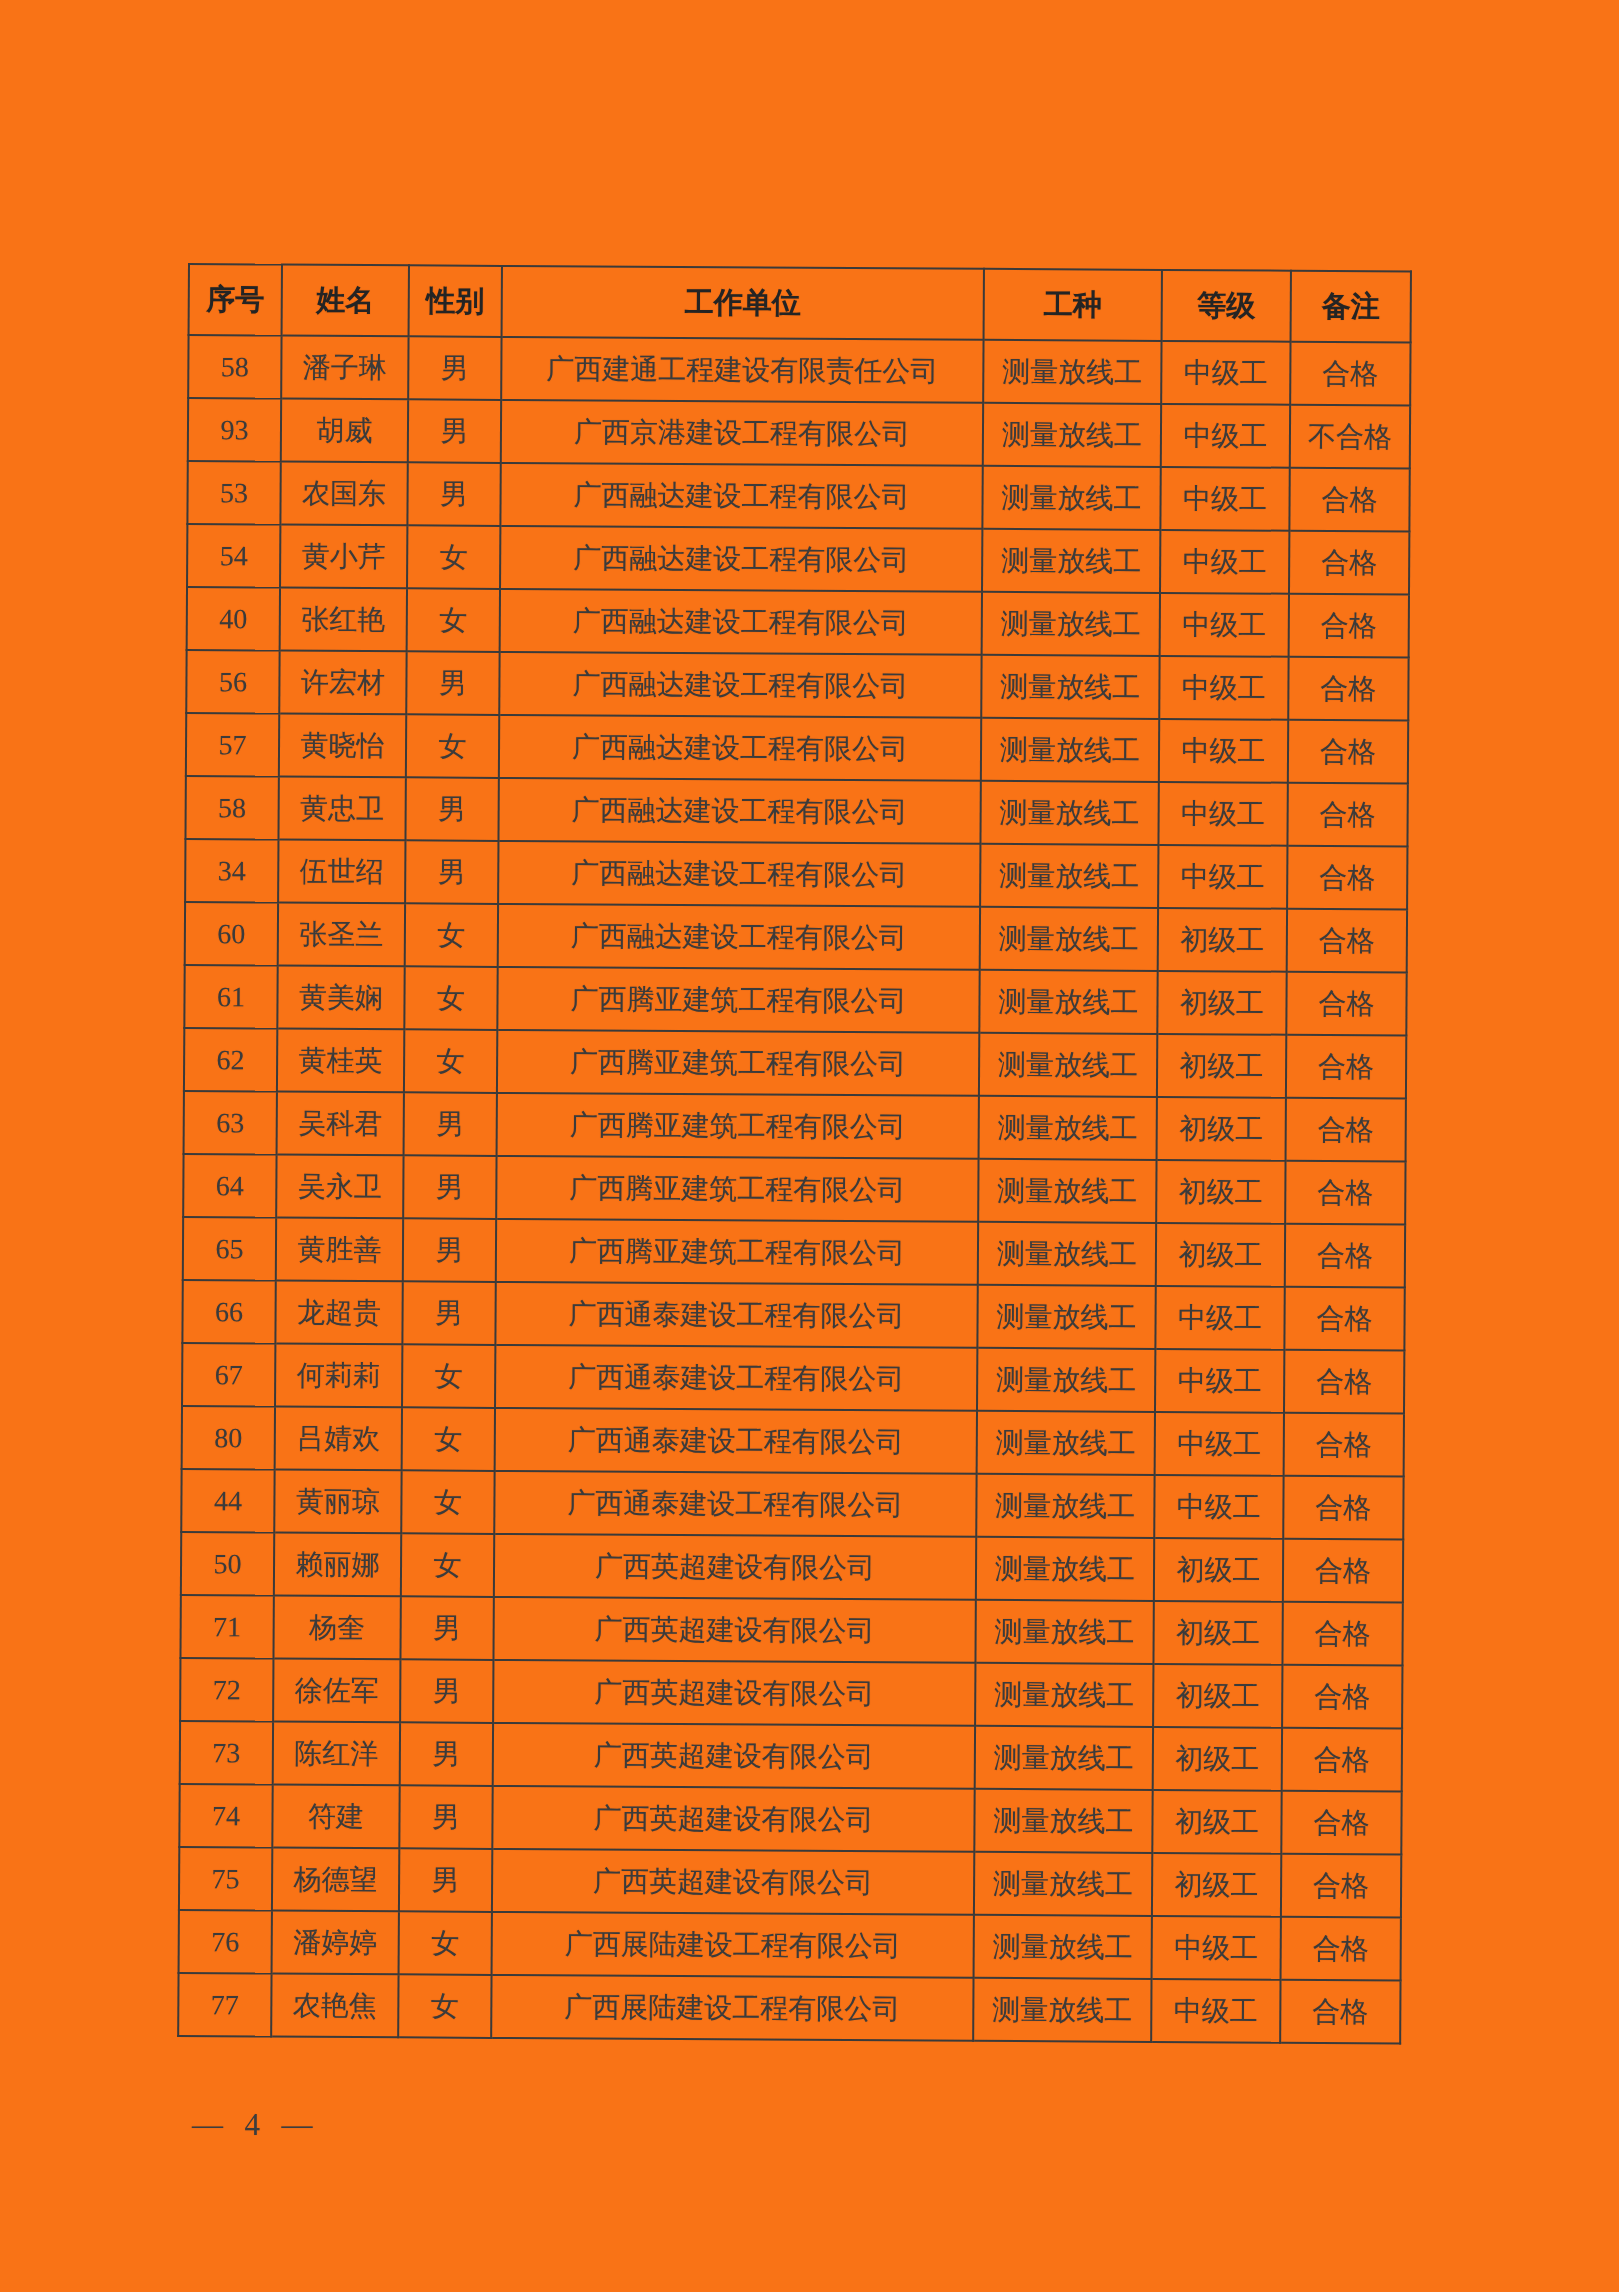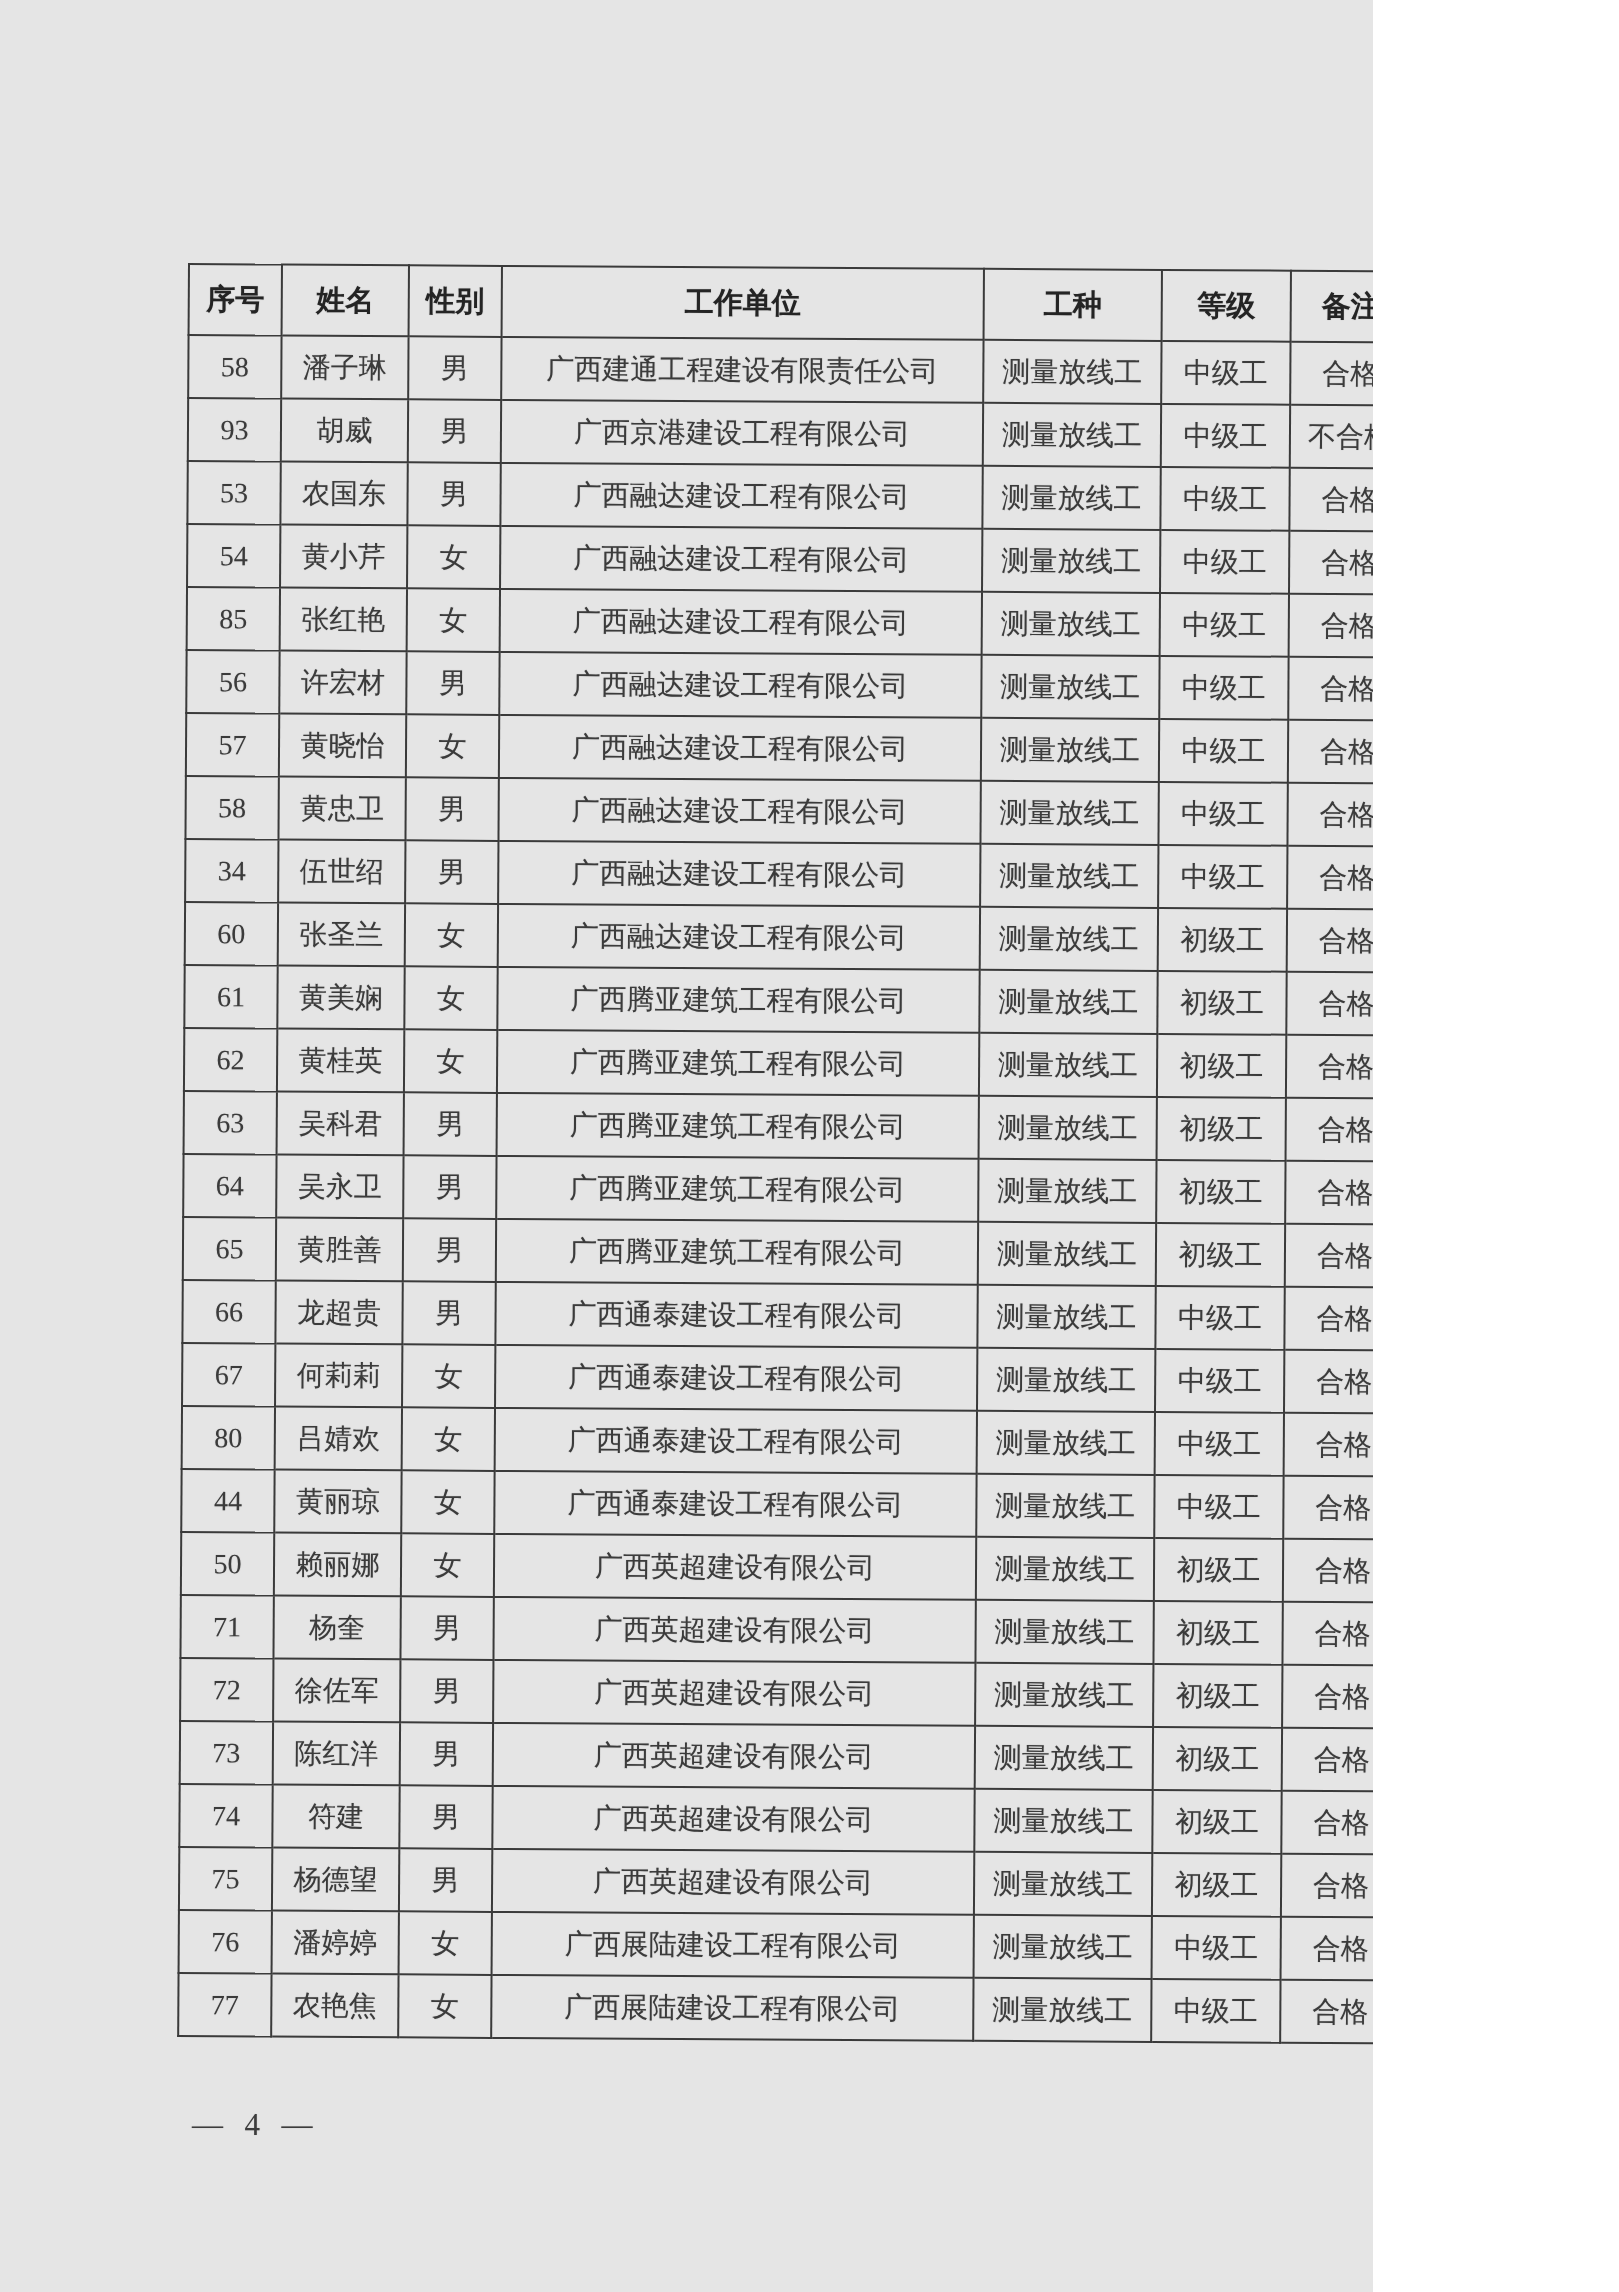--- a/index.html
+++ b/index.html
@@ -5,23 +5,23 @@
   * { margin: 0; padding: 0; box-sizing: border-box; }
   html, body {
     width: 1619px;
     height: 2293px;
     background: #ffffff;
     font-family: "Liberation Serif", "DejaVu Serif", serif;
   }
   .page {
     position: absolute;
     left: 0; top: 0;
-    width: 1373px;
+    width: 1619px;
     height: 2293px;
-    background: #e5e5e5;
+    background: #f97316;
     overflow: hidden;
   }
   table.results {
     position: absolute;
     left: 188px;
     top: 263px;
     width: 1223px;
     border-collapse: collapse;
     table-layout: fixed;
     transform: rotate(0.35deg);
@@ -115,21 +115,21 @@
         <tr>
           <td>54</td>
           <td>黄小芹</td>
           <td>女</td>
           <td>广西融达建设工程有限公司</td>
           <td>测量放线工</td>
           <td>中级工</td>
           <td>合格</td>
         </tr>
         <tr>
-          <td>85</td>
+          <td>40</td>
           <td>张红艳</td>
           <td>女</td>
           <td>广西融达建设工程有限公司</td>
           <td>测量放线工</td>
           <td>中级工</td>
           <td>合格</td>
         </tr>
         <tr>
           <td>56</td>
           <td>许宏材</td>

